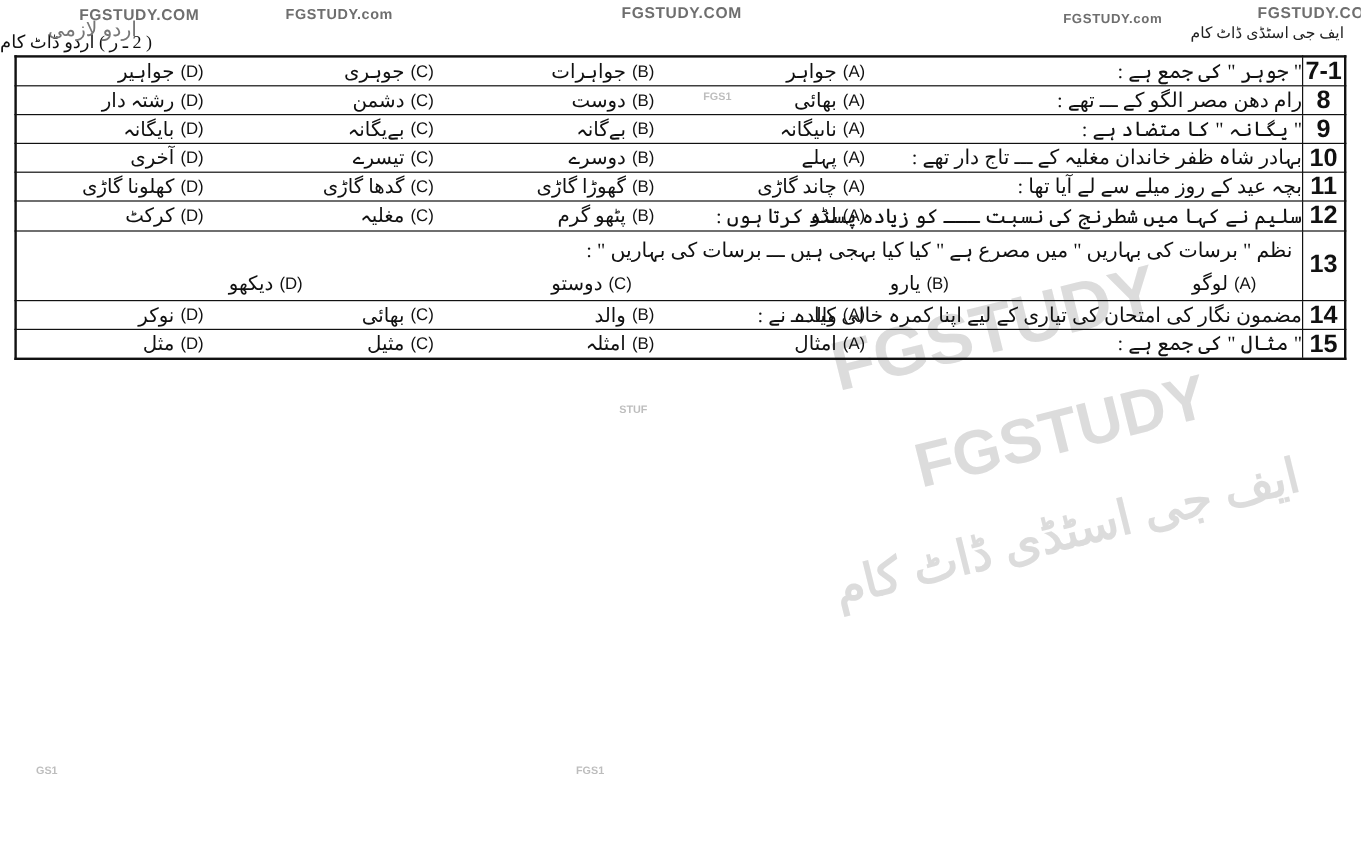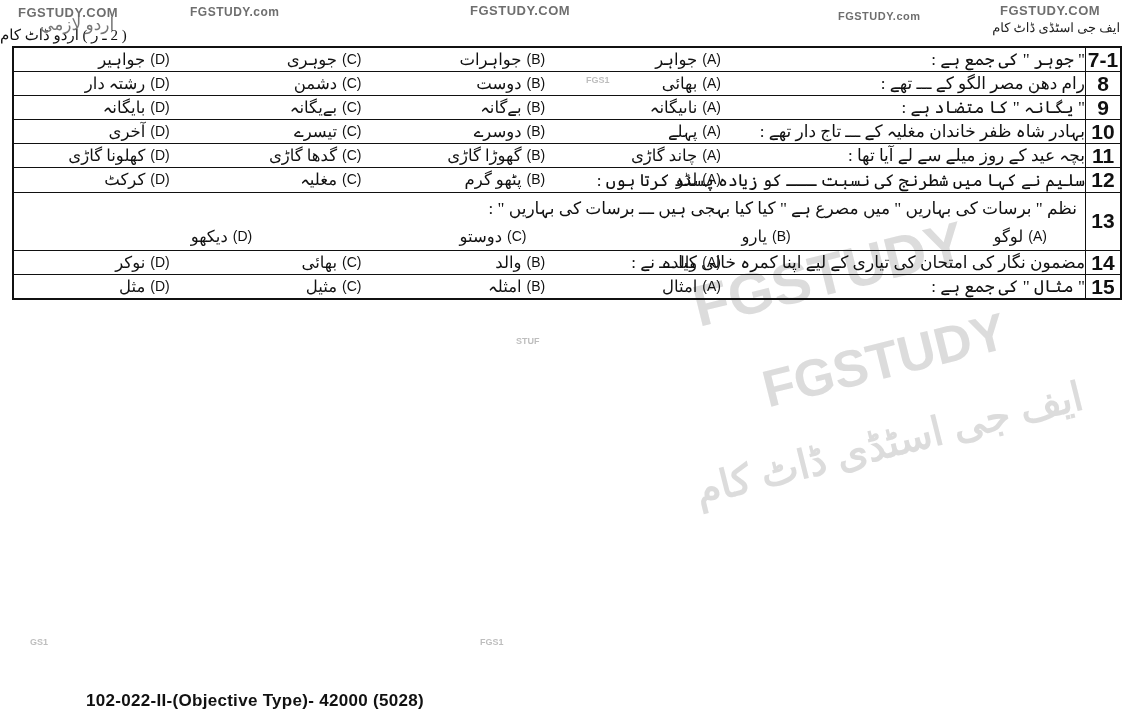--- a/index.html
+++ b/index.html
@@ -23,21 +23,21 @@
   
   .wm {
     position: absolute;
     color: #555;
     font-family: "Liberation Sans", sans-serif;
     font-weight: bold;
     white-space: nowrap;
     pointer-events: none;
     opacity: .85;
   }
-  .wm-top { font-size: 13px; letter-spacing: .5px; }
+  .wm-top { font-size: 13px; letter-spacing: .5px; margin-left: 48px; }
   .wm-faint {
     color: #d9d9d9;
     opacity: .9;
     font-weight: bold;
   }
 
   
   .exam {
     position: absolute;
     left: 12px;
@@ -443,14 +443,13 @@
       </td>
     </tr>
   </tbody>
     </table>
 
   <div class="stamp tiny-wm" style="left:586px; top:75px;">FGS1</div>
   <div class="stamp tiny-wm" style="left:516px; top:336px;">STUF</div>
   <div class="stamp tiny-wm" style="left:480px; top:637px;">FGS1</div>
   <div class="stamp tiny-wm" style="left:30px; top:637px;">GS1</div>
 
-  <div class="footer">102-022-II-(Objective Type)- 42000  (5028)</div>
 </div>
 
 </body></html>

